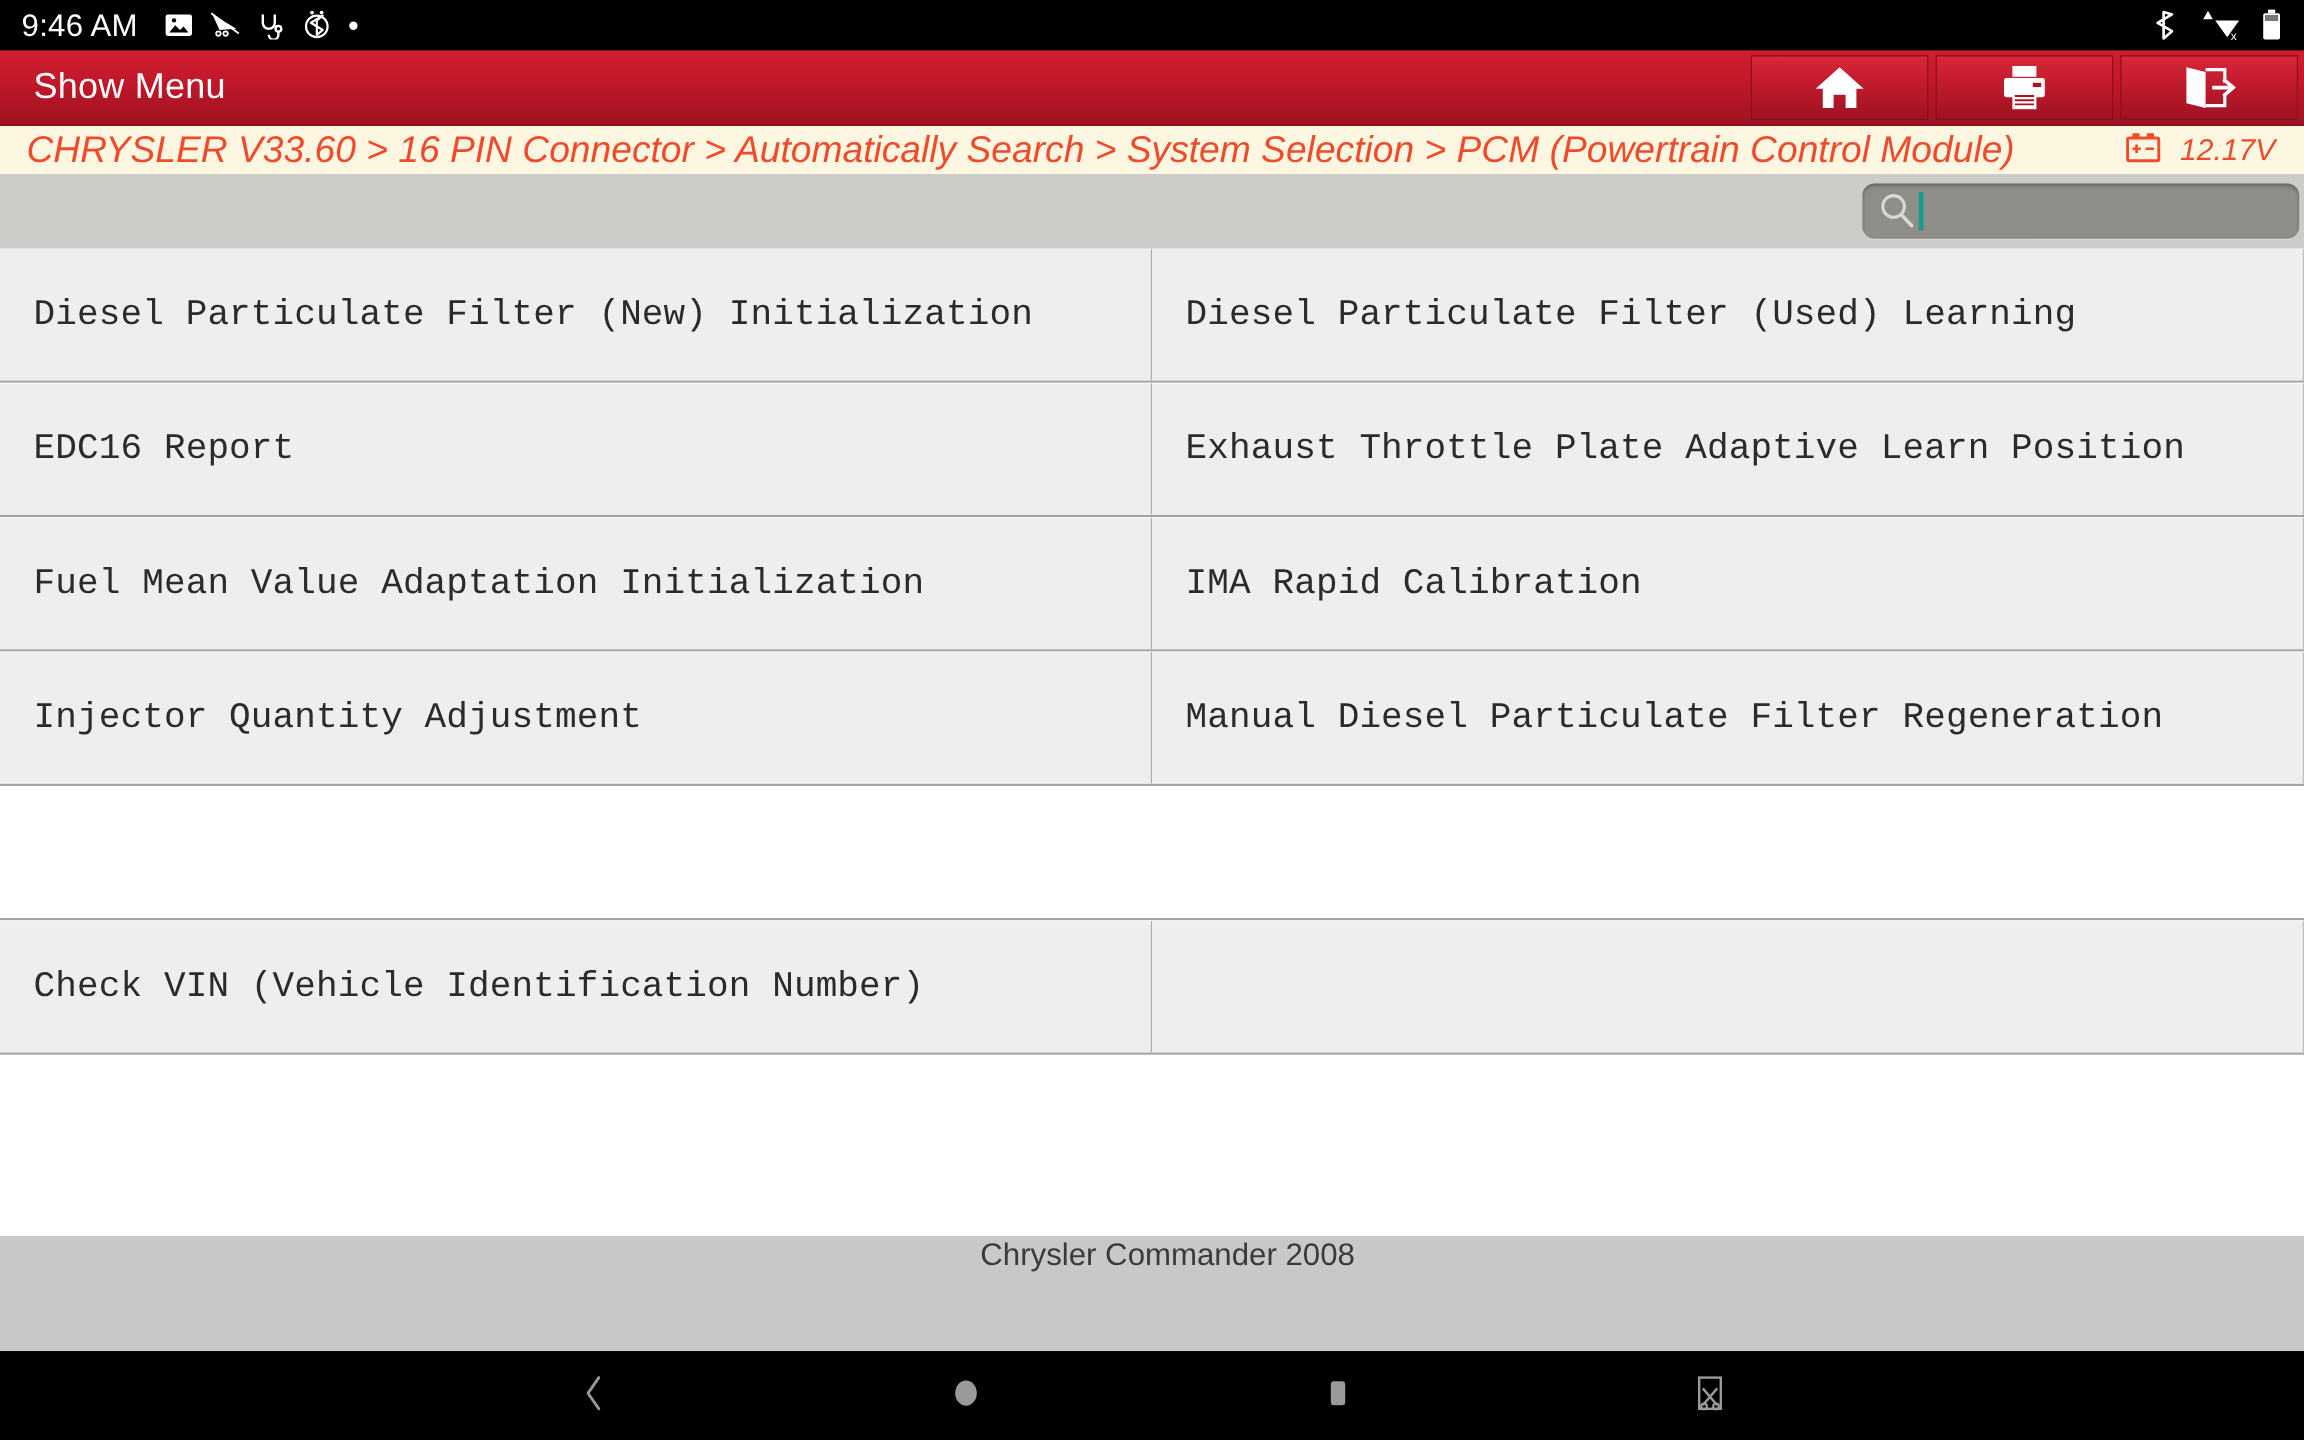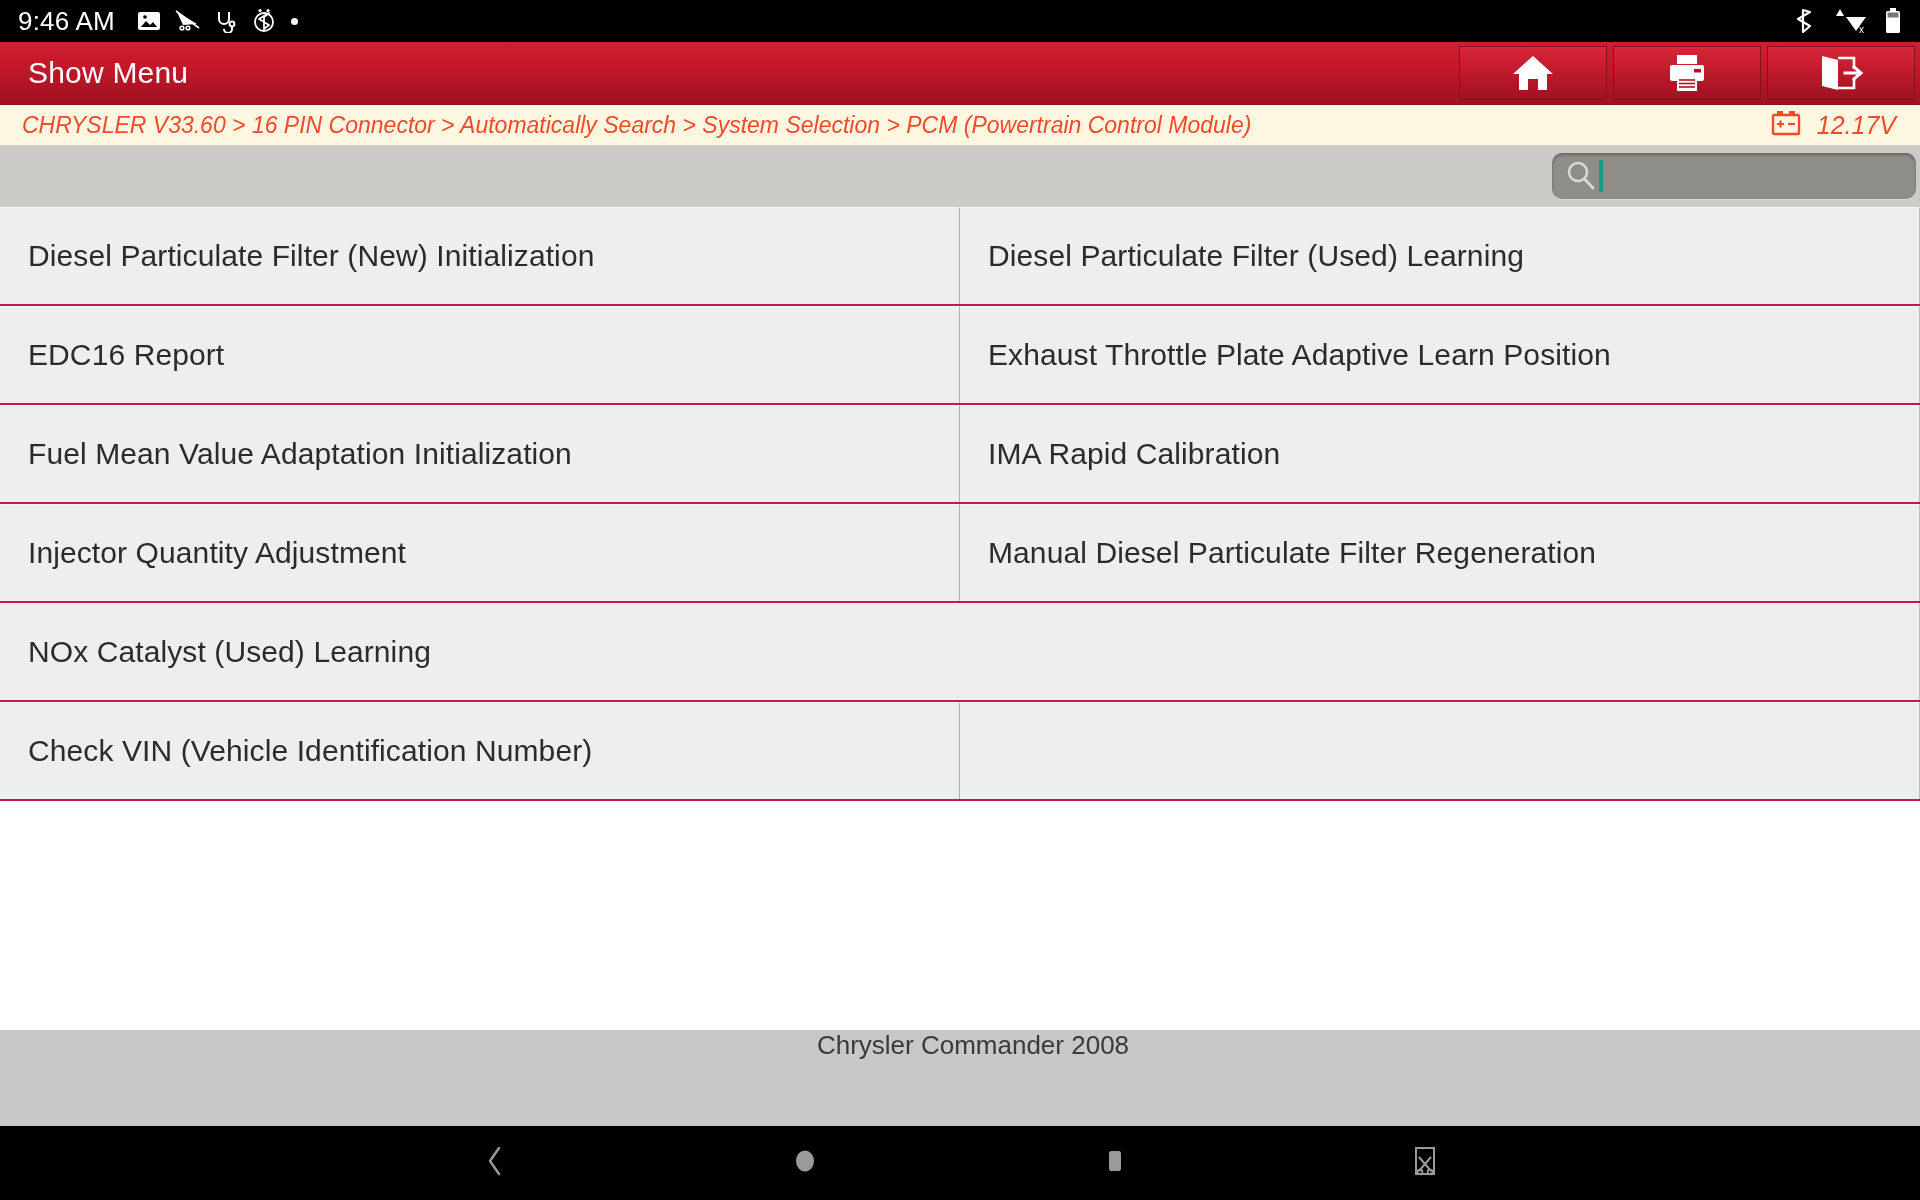--- a/index.html
+++ b/index.html
@@ -42,21 +42,21 @@
   }
   .tb-btn svg { display:block; }
 
   
   .breadcrumb-bar {
     flex:0 0 41px; height:41px; background:#fdf6e0;
     display:flex; align-items:center; padding:0 16px 0 22px;
     border-top:1px solid #8d0f1c;
   }
   .breadcrumb {
-    color:#f04a2a; font-style:italic; font-size:23px;
+    color:#f04a2a; font-style:italic; font-size:31px;
     white-space:nowrap; font-weight:400;
   }
   .volt-wrap { margin-left:auto; display:flex; align-items:center; gap:14px; padding-right:8px; }
   .volt-text { color:#f04a2a; font-style:italic; font-size:25px; }
 
   
   .searchbar {
     flex:0 0 62px; height:62px; background:#cccbc7;
     display:flex; align-items:center; justify-content:flex-end;
     padding-right:4px; position:relative;
@@ -71,21 +71,21 @@
   .search-ico { flex:0 0 auto; display:flex; align-items:center; }
   .caret { width:4px; height:32px; background:#169b8e; margin:0 2px 0 1px; flex:0 0 auto; }
   .search-ph {
     color:#f2f2f2; font-size:31px; white-space:nowrap; overflow:hidden;
     letter-spacing:-0.3px;
   }
 
   
   .content { flex:1 1 auto; background:#fff; display:flex; flex-direction:column; min-height:0; }
   .grid { background:#fff; }
-  .grid-row { display:flex; height:99px; border-bottom:2px solid #be185d; }
+  .grid-row { display:flex; height:112px; border-bottom:2px solid #a3a3a3;font-family:Liberation Mono, monospace; }
   .cell {
     flex:1 1 50%; background:#eeeeee; display:flex; align-items:center;
     padding:0 28px; border-right:1px solid #b0b0b0;
     border-top:1px solid #f7f7f7;
     cursor:pointer; overflow:hidden;
   }
   .cell:last-child { border-right:1px solid #bdbdbd; }
   .cell.empty { cursor:default; }
   .cell-label {
     font-size:30px; color:#2b2b2b; white-space:nowrap; font-weight:400;
@@ -273,23 +273,20 @@
       <div class="grid-row">
         <div class="cell">
           <span class="cell-label">Injector Quantity Adjustment</span>
         </div>
         <div class="cell">
           <span class="cell-label">Manual Diesel Particulate Filter Regeneration</span>
         </div>
       </div>
 
       <div class="grid-row">
-        <div class="cell">
-          <span class="cell-label">NOx Catalyst (Used) Learning</span>
-        </div>
       </div>
 
       <div class="grid-row">
         <div class="cell">
           <span class="cell-label">Check VIN (Vehicle Identification Number)</span>
         </div>
         <div class="cell empty">
           <span class="cell-label"></span>
         </div>
       </div>

